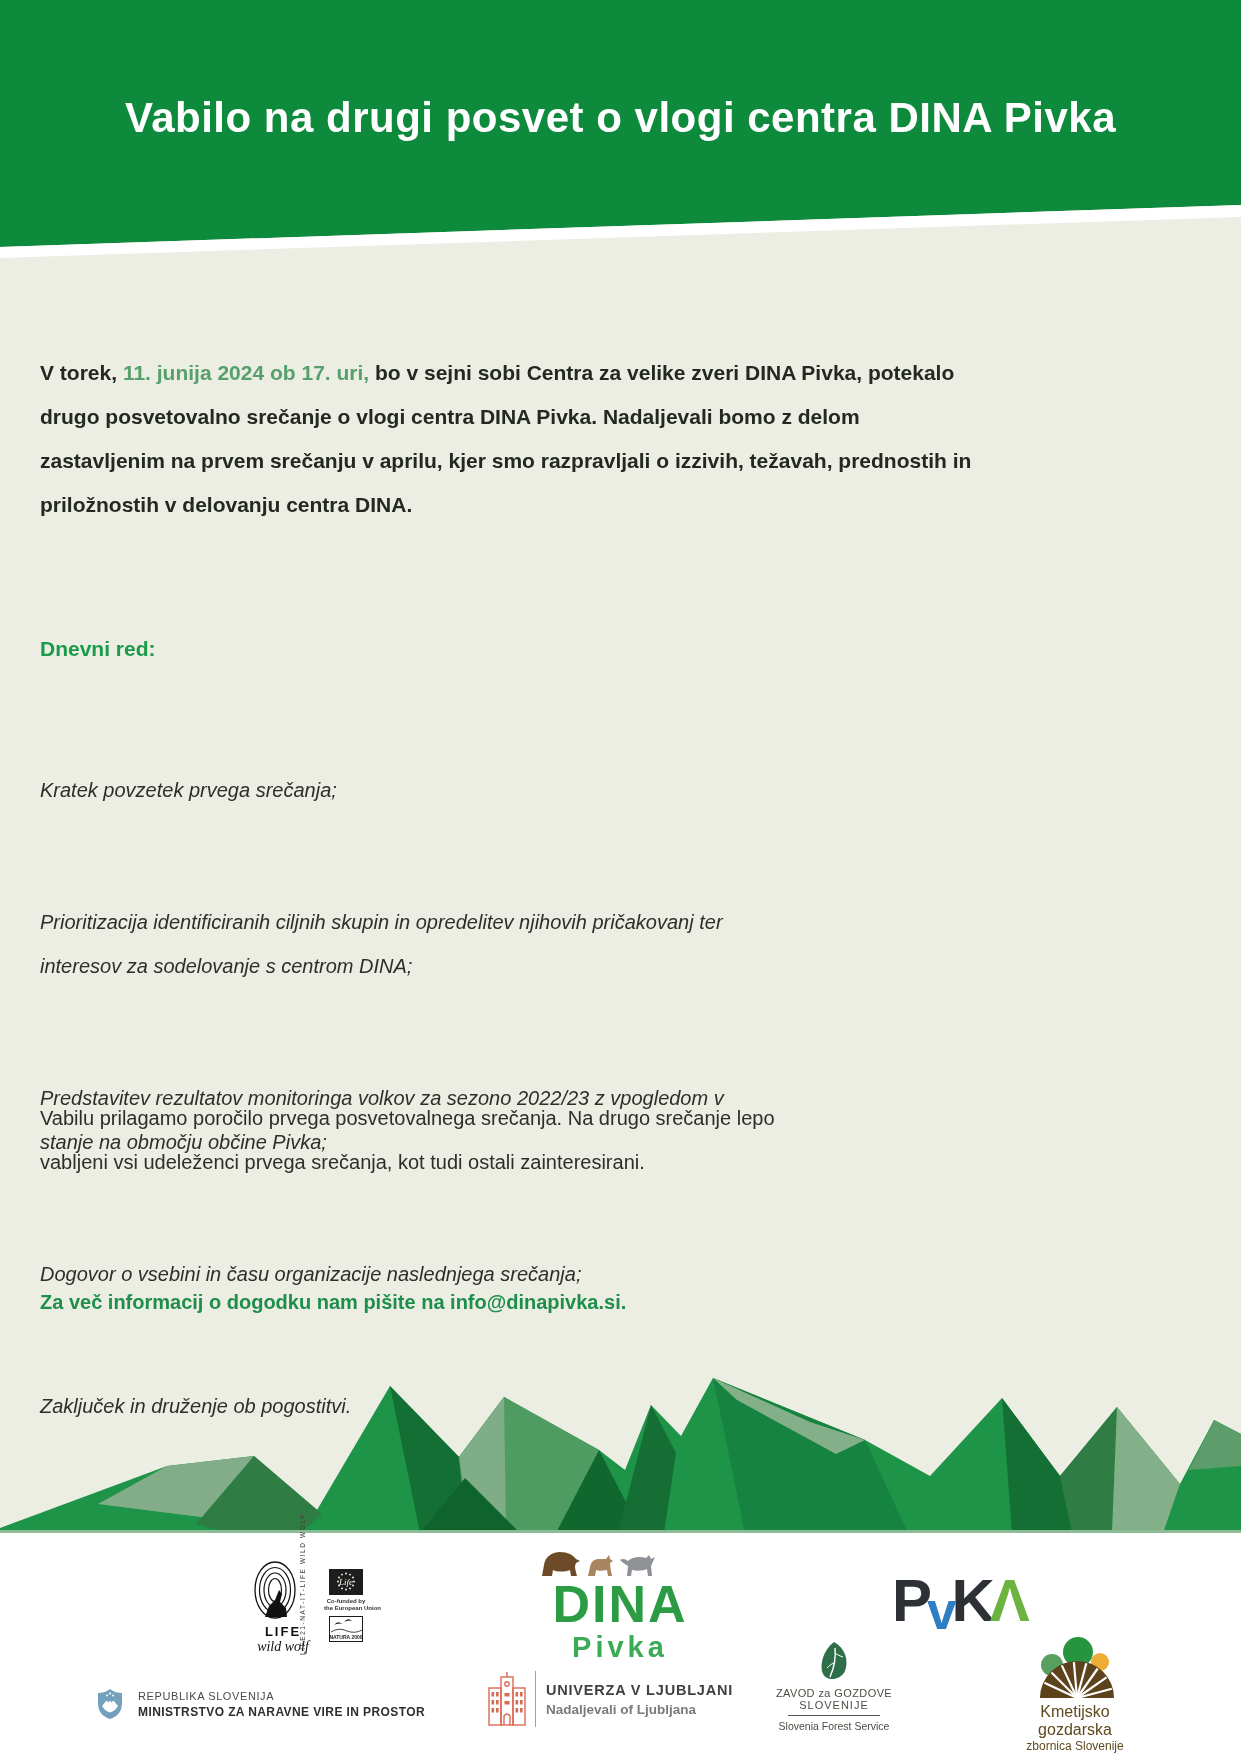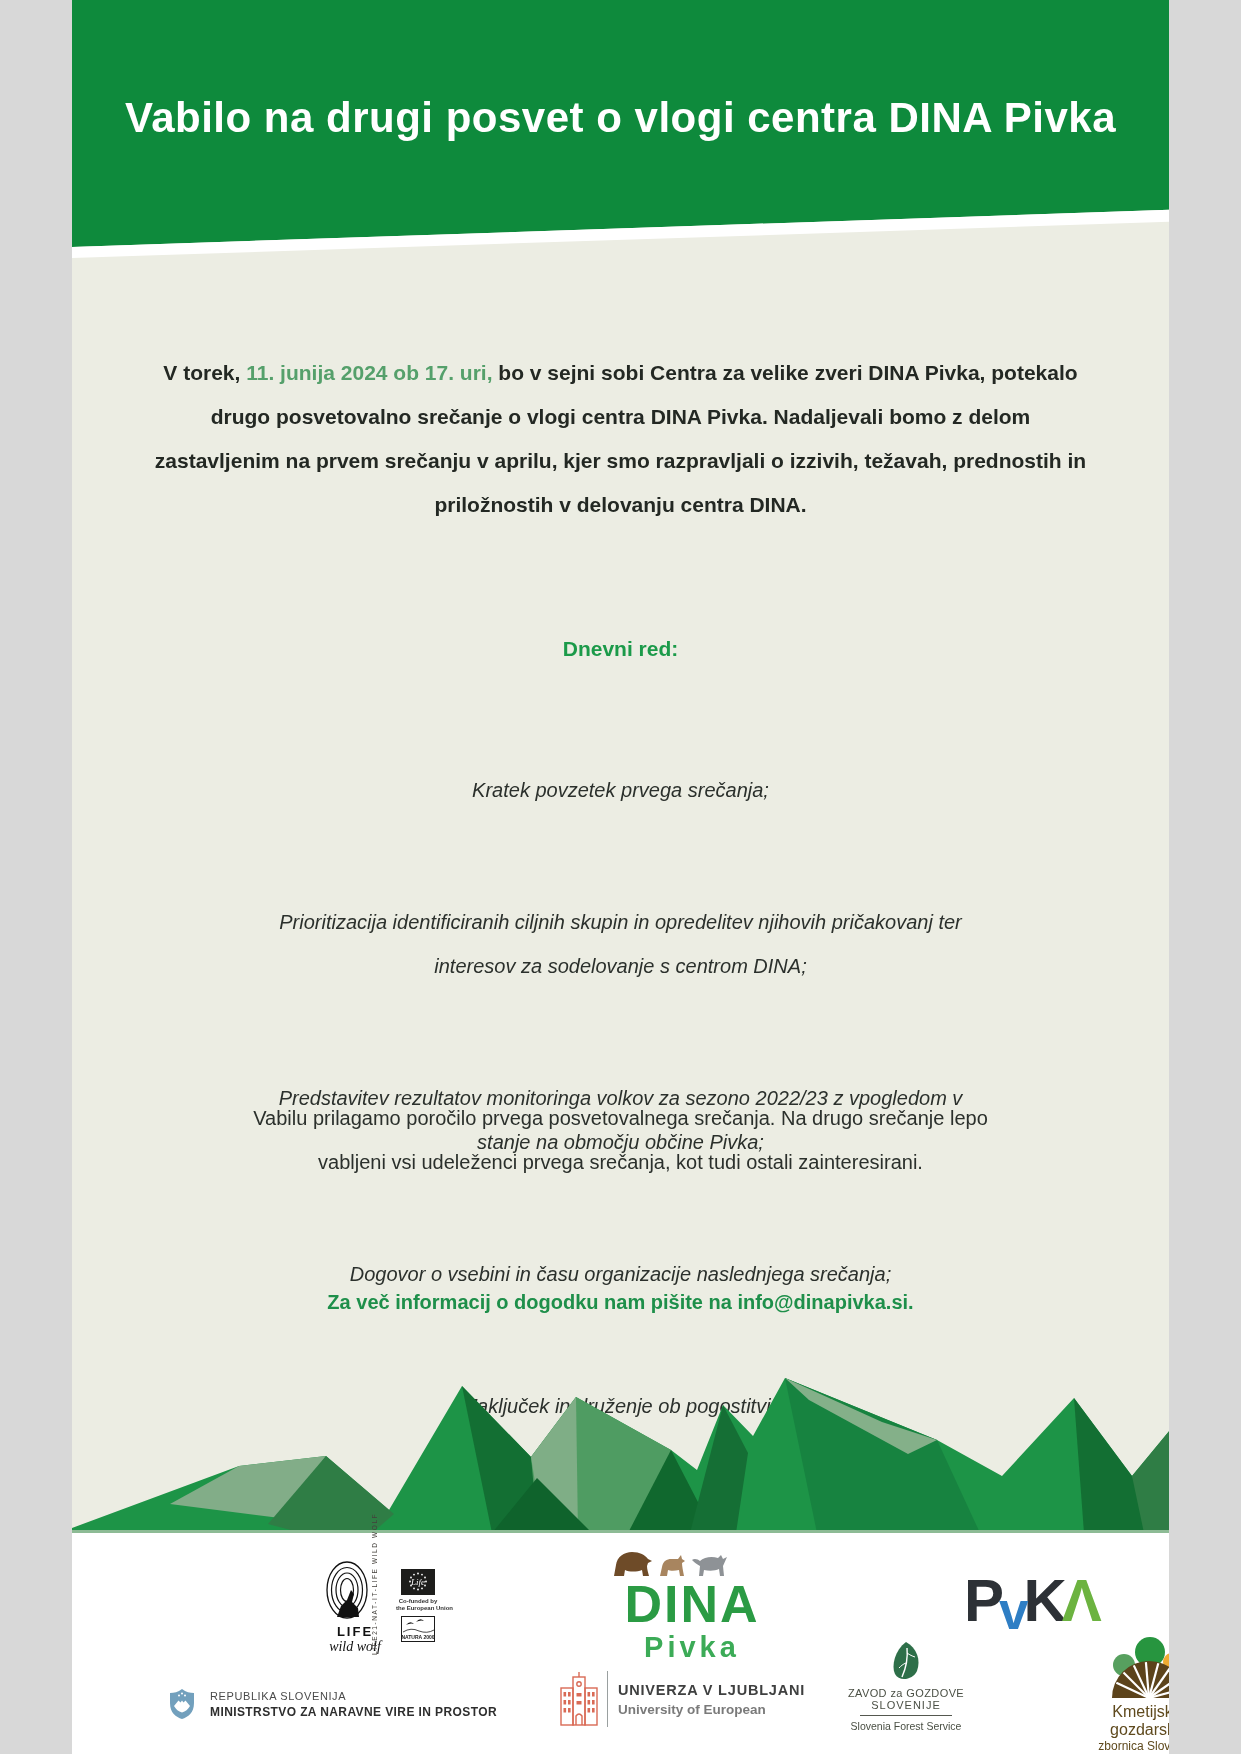--- a/index.html
+++ b/index.html
@@ -1,26 +1,26 @@
 <!DOCTYPE html>
 <html><head>
 <meta charset="utf-8">
 <style>
   html,body{margin:0;padding:0;background:#d8d8d8;}
-  .page{position:relative;width:1097px;height:1754px;margin:0 auto;background:#ecede3;
+  .page{position:relative;width:1241px;height:1754px;margin:0 auto;background:#ecede3;
         overflow:hidden;font-family:"Liberation Sans",sans-serif;}
   svg{display:block;}
 
   
   .header-svg{position:absolute;top:0;left:0;}
   .page-title{position:absolute;top:94px;left:0;right:0;text-align:center;
               color:#ffffff;font-size:42px;font-weight:700;letter-spacing:.5px;}
 
   
-  .center-text{position:absolute;left:40px;right:40px;text-align:center;white-space:pre;}
+  .center-text{position:absolute;left:40px;right:40px;text-align:left;white-space:pre;}
   .intro{top:351px;font-size:21px;font-weight:700;line-height:44px;color:#232823;}
   .intro .hl{color:#55a06b;}
   .agenda-heading{top:637px;font-size:21px;font-weight:700;color:#1b9a49;}
   .agenda-list{top:680px;font-size:20px;line-height:44px;color:#2b302c;font-style:italic;}
   .closing{top:1096px;font-size:20px;line-height:44px;color:#2b302c;}
   .contact{top:1291px;font-size:20px;font-weight:700;color:#1e8f4a;}
 
   
   .mountains{position:absolute;top:1358px;left:0;}
 
@@ -222,21 +222,21 @@
             <rect x="33" y="29" width="2.6" height="4.5"></rect>
           <rect x="28.5" y="37" width="2.6" height="4.5"></rect>
             <rect x="33" y="37" width="2.6" height="4.5"></rect>
           <rect x="17.5" y="22" width="5" height="3.5"></rect>
             <rect x="17.5" y="30" width="5" height="3.5"></rect>
         </g>
       </svg>
       <div class="uni-div"></div>
       <div>
         <div class="uni-l1">UNIVERZA V LJUBLJANI</div>
-        <div class="uni-l2">University of European</div>
+        <div class="uni-l2">Nadaljevali of Ljubljana</div>
       </div>
     </div>
 
     <div class="abs forest">
       <svg width="32" height="42" viewBox="0 0 32 42">
         <path d="M16,1 C27,7 31,19 27,30 C23,39 9,41 5,33 C1,25 5,9 16,1 Z" fill="#2e6f49"></path>
         <path d="M12,36 C16,27 18,17 17,7" stroke="#fff" stroke-width="1.4" fill="none"></path>
         <path d="M17,12 C20,14 22,15 25,16 M16,22 C13,23 11,25 9,27" stroke="#fff" stroke-width="1" fill="none"></path>
       </svg>
       <div class="for-l1">ZAVOD za GOZDOVE</div>

